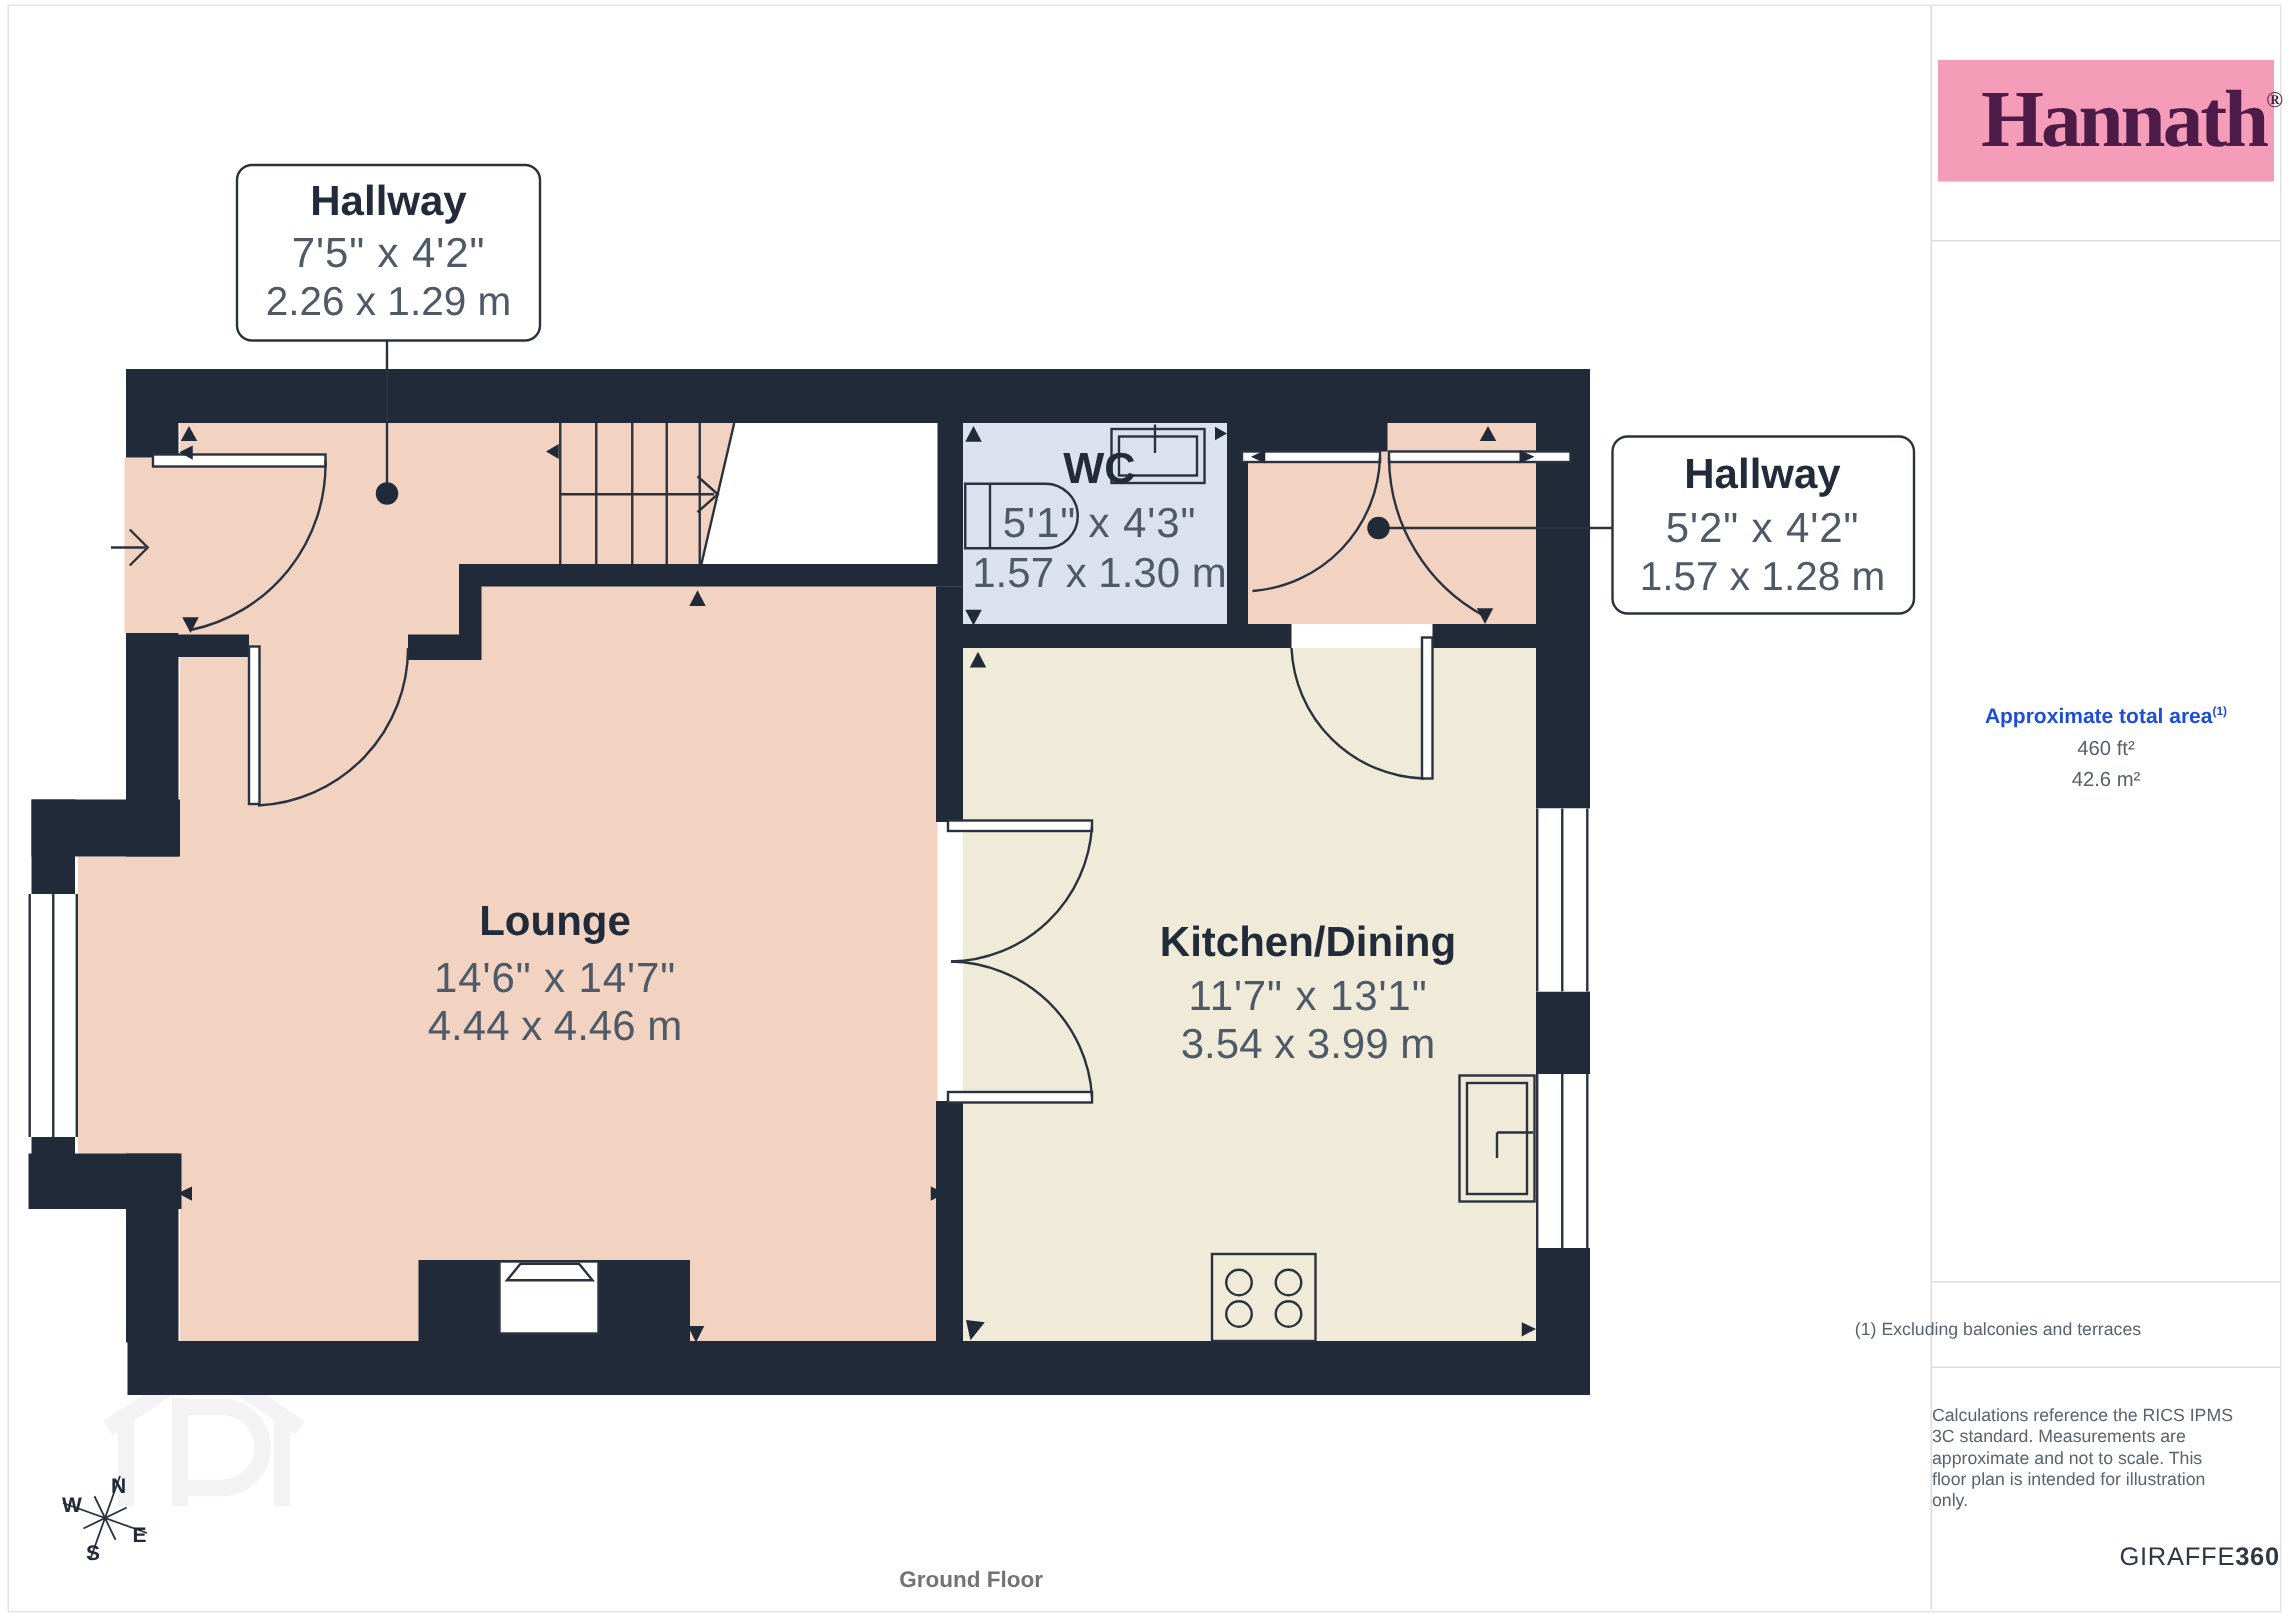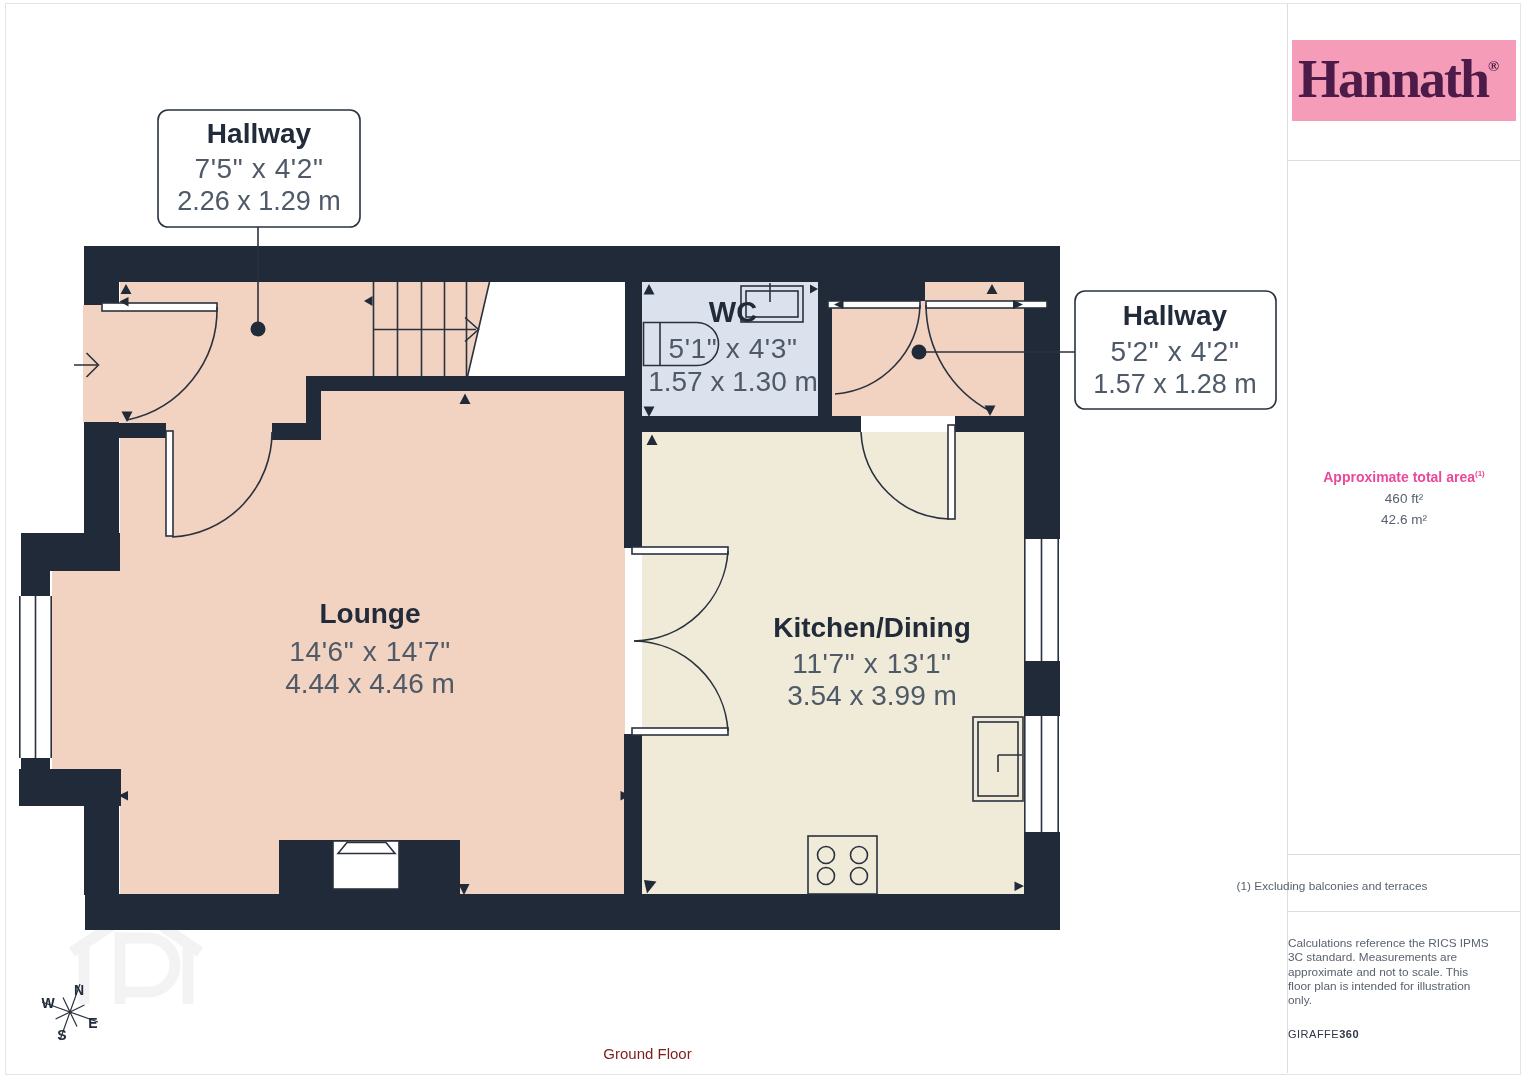--- a/index.html
+++ b/index.html
@@ -2,28 +2,28 @@
 <html><head>
 <meta charset="utf-8">
 <style>
   html,body{margin:0;padding:0;}
   body{width:1527px;height:1080px;position:relative;background:#ffffff;font-family:"Liberation Sans",sans-serif;overflow:hidden;}
   .abs{position:absolute;}
   #frame{left:5px;top:3px;width:1514px;height:1070px;border:1px solid #e4e4e6;}
   #vdiv{left:1287px;top:4px;width:1px;height:1069px;background:#dddde0;}
   .hdiv{left:1288px;width:232px;height:1px;background:#dddde0;}
   #logo{left:1292px;top:40px;width:224px;height:81px;background:#F49CB8;}
-  #logotext{left:1298px;top:48px;width:224px;text-align:left;font-family:"Liberation Serif",serif;font-weight:bold;color:#4D1B47;font-size:54px;letter-spacing:-2px;}
+  #logotext{left:1298px;top:48px;width:224px;text-align:right;font-family:"Liberation Serif",serif;font-weight:bold;color:#4D1B47;font-size:54px;letter-spacing:-2px;}
   #areaBlock{left:1288px;top:463px;width:232px;text-align:center;color:#58606D;font-size:13.5px;line-height:21px;}
-  #areaBlock .t{color:#ec4899;font-weight:bold;font-size:14px;}
+  #areaBlock .t{color:#1d4ed8;font-weight:bold;font-size:14px;}
   sup{font-size:8px;}
   #note1{left:1216px;top:879px;width:232px;text-align:center;color:#59626F;font-size:11.8px;}
   #note2{left:1288px;top:936px;width:232px;color:#59626F;font-size:11.8px;line-height:14.3px;}
-  #giraffe{left:1288px;top:1028px;width:232px;text-align:left;color:#2E3745;font-size:11px;letter-spacing:0.5px;}
-  #gftitle{left:560px;top:1045px;width:175px;text-align:center;color:#7f1d1d;font-weight:normal;font-size:15px;}
+  #giraffe{left:1288px;top:1028px;width:232px;text-align:right;color:#2E3745;font-size:17px;letter-spacing:0.5px;}
+  #gftitle{left:560px;top:1045px;width:175px;text-align:center;color:#737373;font-weight:bold;font-size:15px;}
 </style>
 </head>
 <body>
 
 <div id="frame" class="abs"></div>
 
 <svg class="abs" style="left:0;top:0" width="1527" height="1080" viewBox="0 0 1527 1080" fill="none">
 
 <g stroke="#f3f3f4" fill="none" stroke-width="11">
   <path d="M72 952 L137 909 L200 952"></path>

